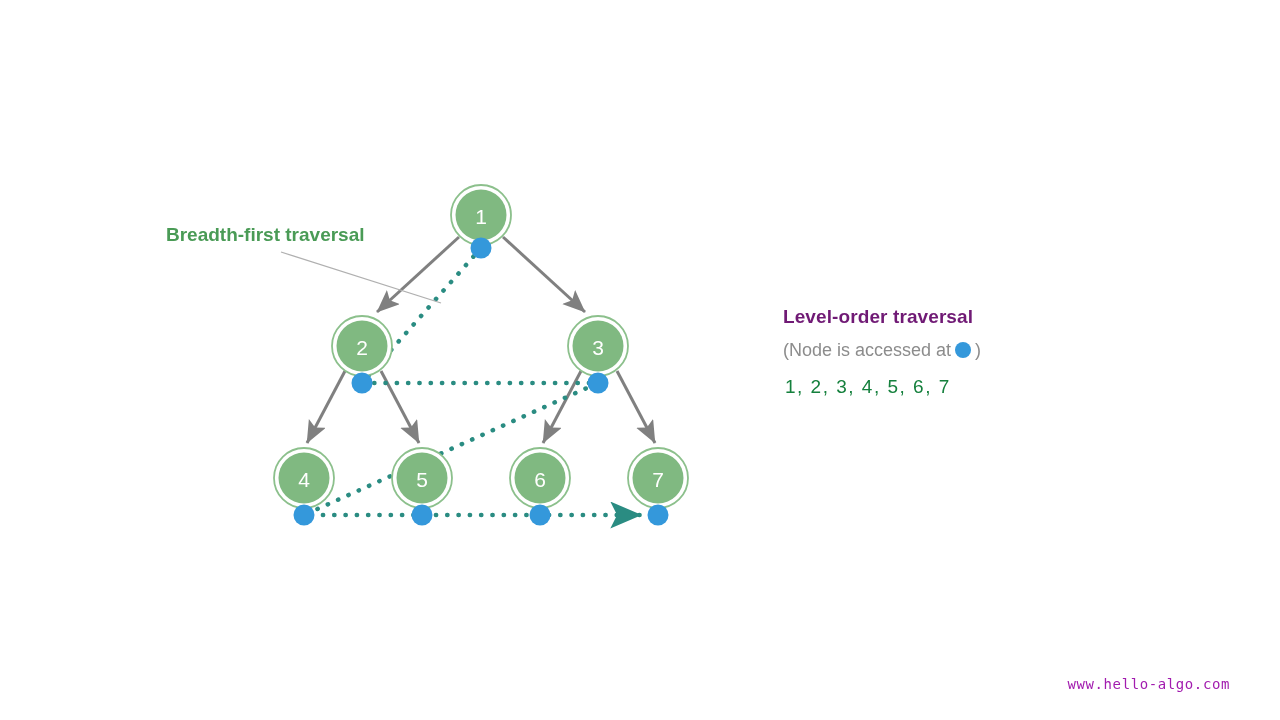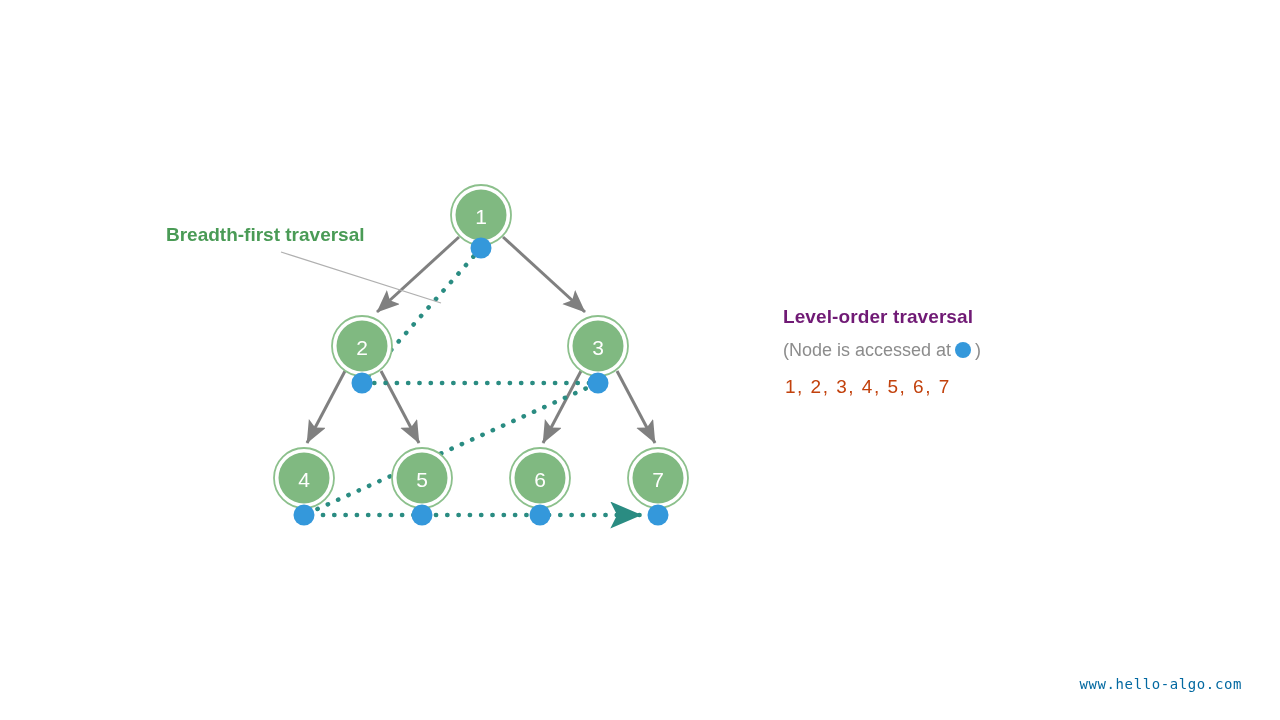--- a/index.html
+++ b/index.html
@@ -64,33 +64,33 @@
     width: 16px;
     height: 16px;
     border-radius: 50%;
     background: #3498db;
     margin: 0 4px;
     vertical-align: middle;
   }
   .panel-seq {
     font-family: "Liberation Sans", sans-serif;
     font-size: 19px;
-    color: #c2410c;
+    color: #15803d;
     line-height: 28px;
     margin: 9px 0 0 2px;
     letter-spacing: 1.5px;
     white-space: pre;
   }
   .watermark {
     position: absolute;
-    right: 38px;
+    right: 50px;
     bottom: 28px;
     font-family: "DejaVu Sans Mono", "Liberation Mono", monospace;
     font-size: 14px;
-    color: #0369a1;
+    color: #a21caf;
     letter-spacing: 0.6px;
   }
 </style>
 </head>
 <body>
 
 <svg id="canvas" viewBox="0 0 1280 720">
   <defs>
     <marker id="arrow-gray" markerWidth="9" markerHeight="9" refX="7.4" refY="3.2" orient="auto" markerUnits="strokeWidth">
       <path d="M0,0 L7.6,3.2 L0,6.4 L1.6,3.2 Z" fill="#808080"></path>

